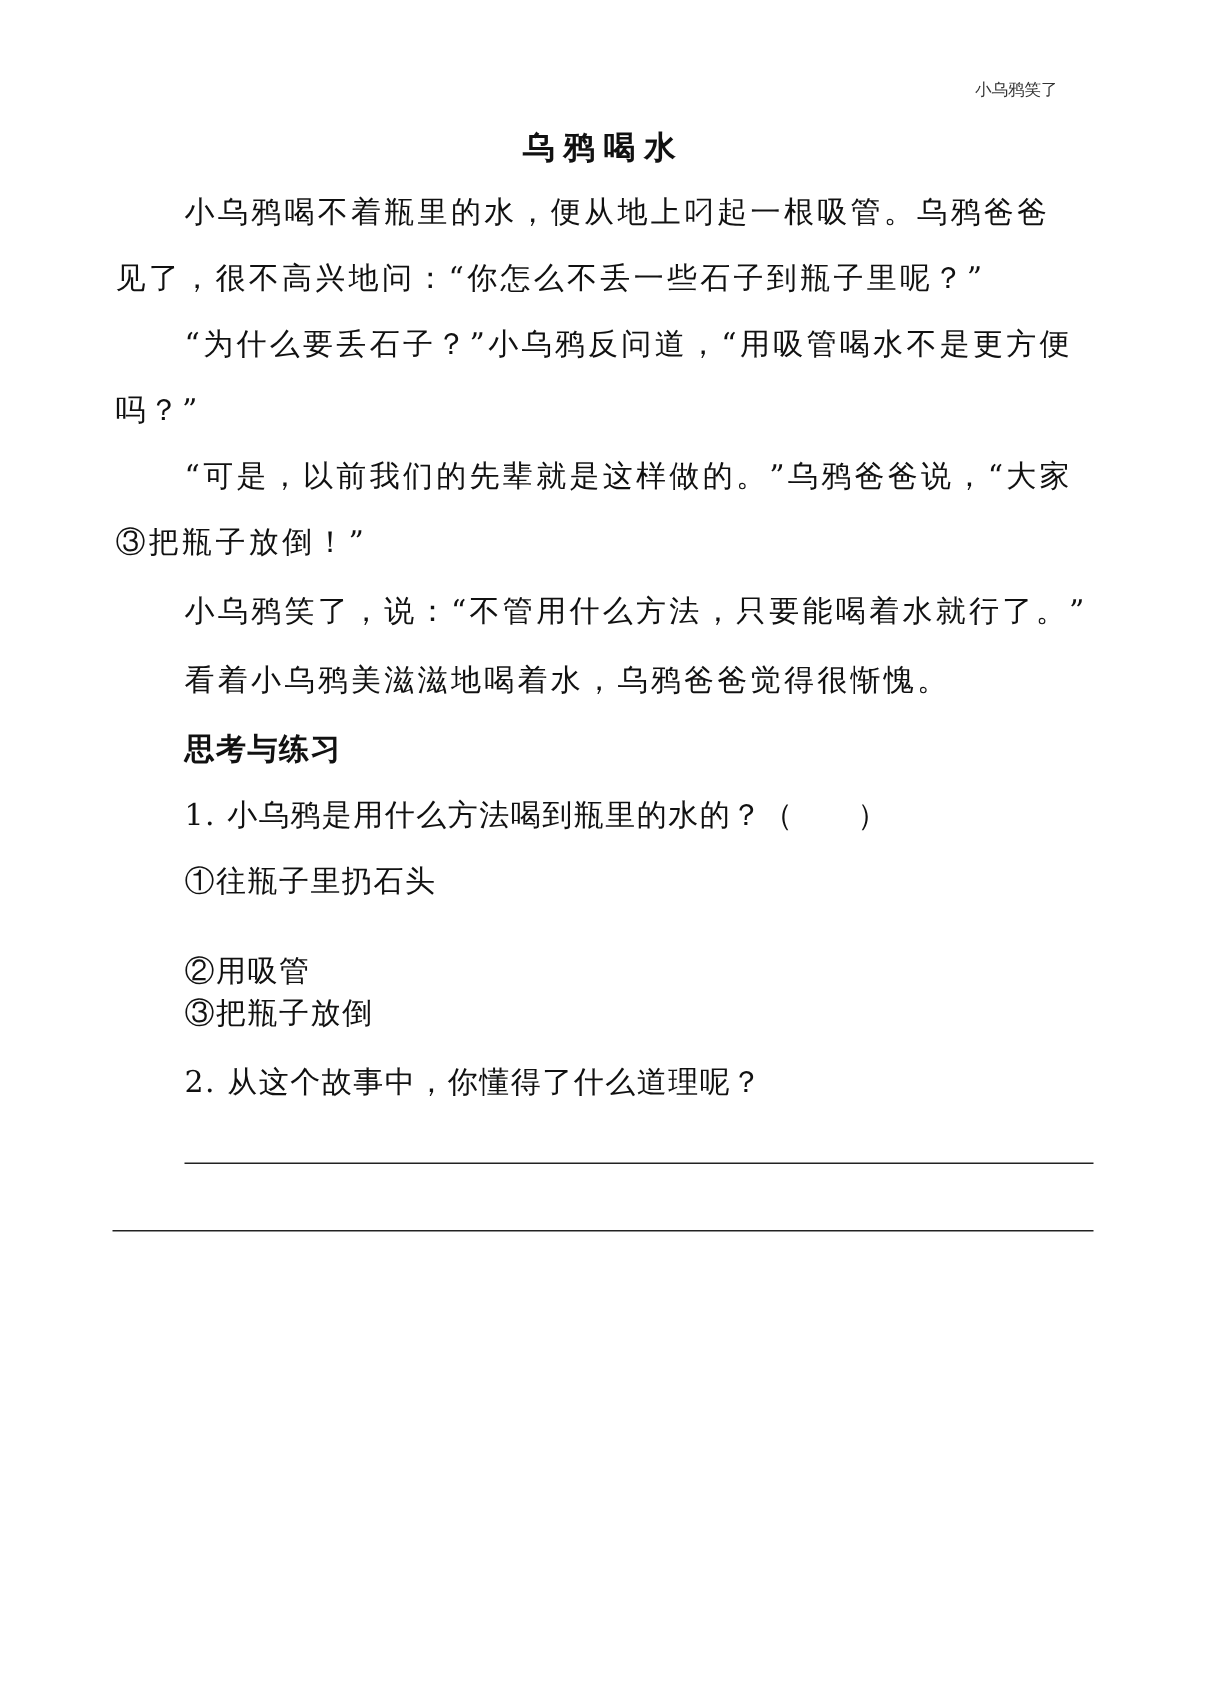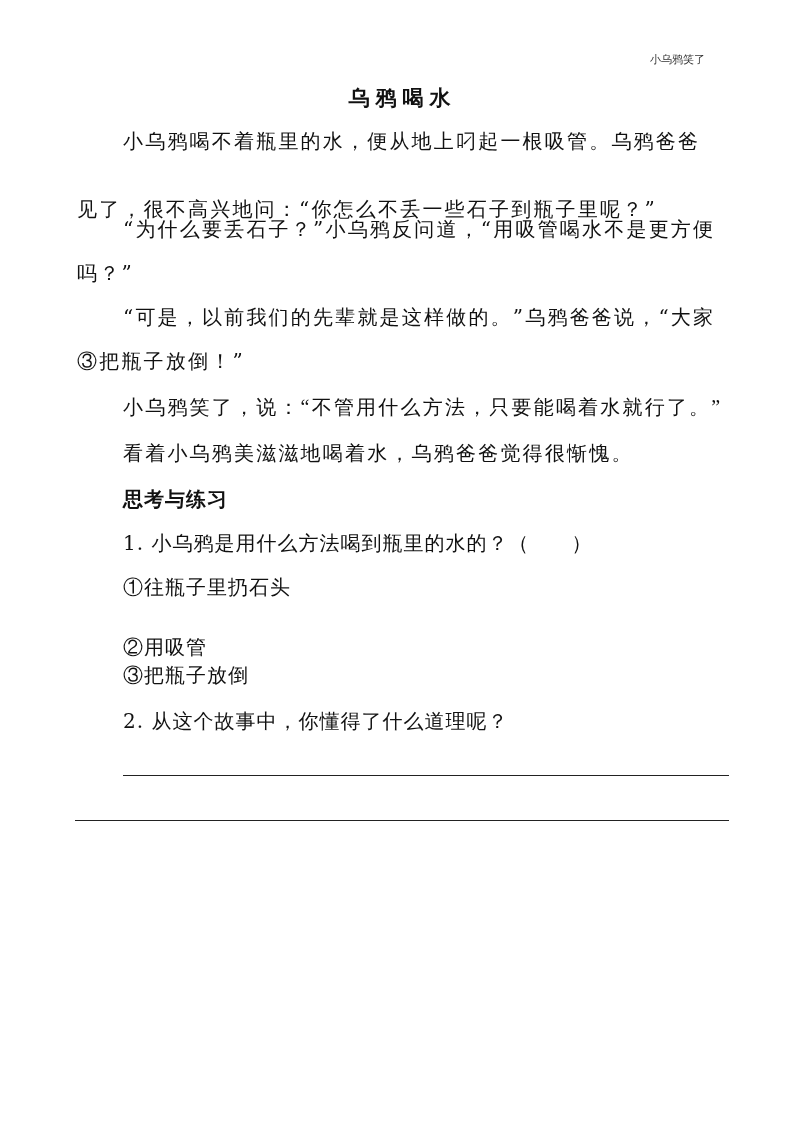--- a/index.html
+++ b/index.html
@@ -19,26 +19,26 @@
                  border-top: 1.5px solid #222; }
 </style>
 </head>
 <body>
 
 <div class="header-brand">小乌鸦笑了</div>
 
 <div class="title">乌鸦喝水</div>
 
 <div class="line" style="left:123px; top:128px;">小乌鸦喝不着瓶里的水，便从地上叼起一根吸管。乌鸦爸爸</div>
-<div class="line" style="left:77px; top:172px;margin-top:24px;">见了，很不高兴地问：“你怎么不丢一些石子到瓶子里呢？”</div>
+<div class="line" style="left:77px; top:172px;">见了，很不高兴地问：“你怎么不丢一些石子到瓶子里呢？”</div>
 <div class="line" style="left:123px; top:216px;">“为什么要丢石子？”小乌鸦反问道，“用吸管喝水不是更方便</div>
 <div class="line" style="left:77px; top:260px;">吗？”</div>
 <div class="line" style="left:123px; top:304px;">“可是，以前我们的先辈就是这样做的。”乌鸦爸爸说，“大家</div>
 <div class="line" style="left:77px; top:348px;">③把瓶子放倒！”</div>
-<div class="line" style="left:123px; top:394px;font-family:Liberation Serif, serif;">小乌鸦笑了，说：“不管用什么方法，只要能喝着水就行了。”</div>
+<div class="line" style="left:123px; top:394px;">小乌鸦笑了，说：“不管用什么方法，只要能喝着水就行了。”</div>
 <div class="line" style="left:123px; top:440px;">看着小乌鸦美滋滋地喝着水，乌鸦爸爸觉得很惭愧。</div>
 
 <div class="heading">思考与练习</div>
 
 <div class="q" style="top:530px;">1. 小乌鸦是用什么方法喝到瓶里的水的？（　　）</div>
 <div class="q" style="top:574px;">①往瓶子里扔石头</div>
 <div class="q" style="top:634px;">②用吸管</div>
 <div class="q" style="top:662px;">③把瓶子放倒</div>
 <div class="q" style="top:708px;">2. 从这个故事中，你懂得了什么道理呢？</div>
 

